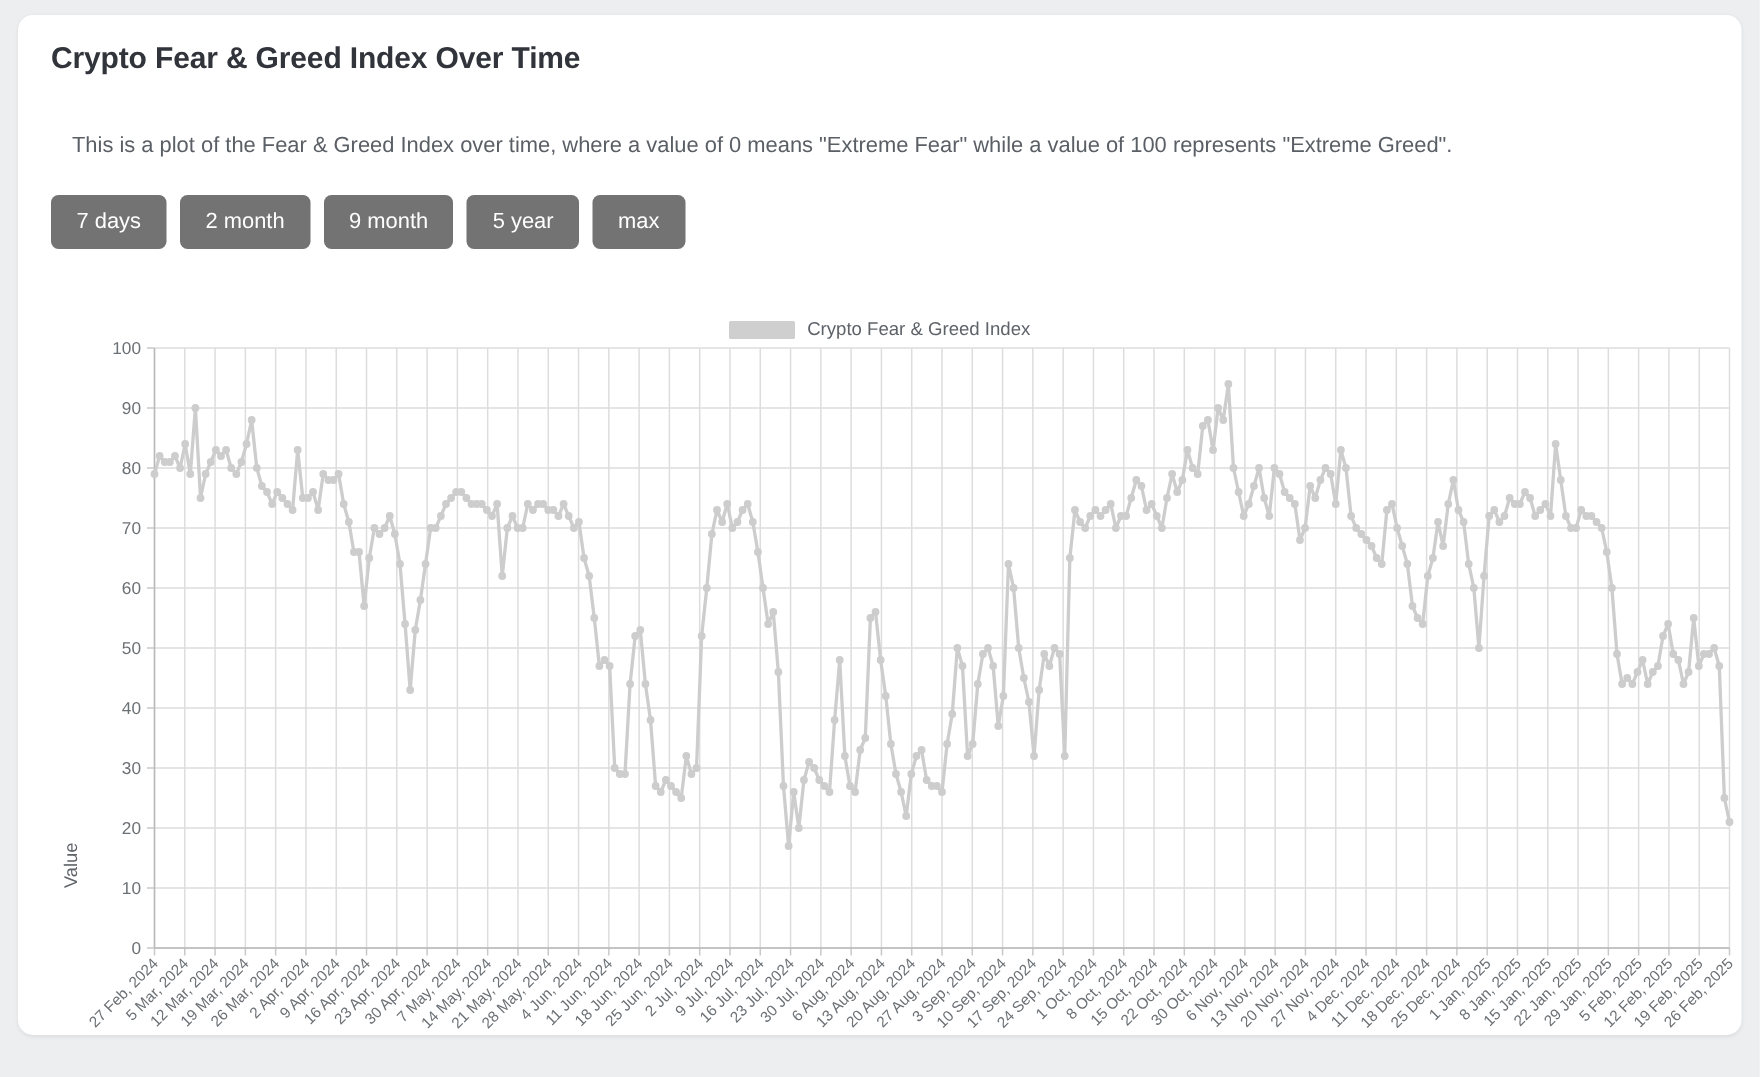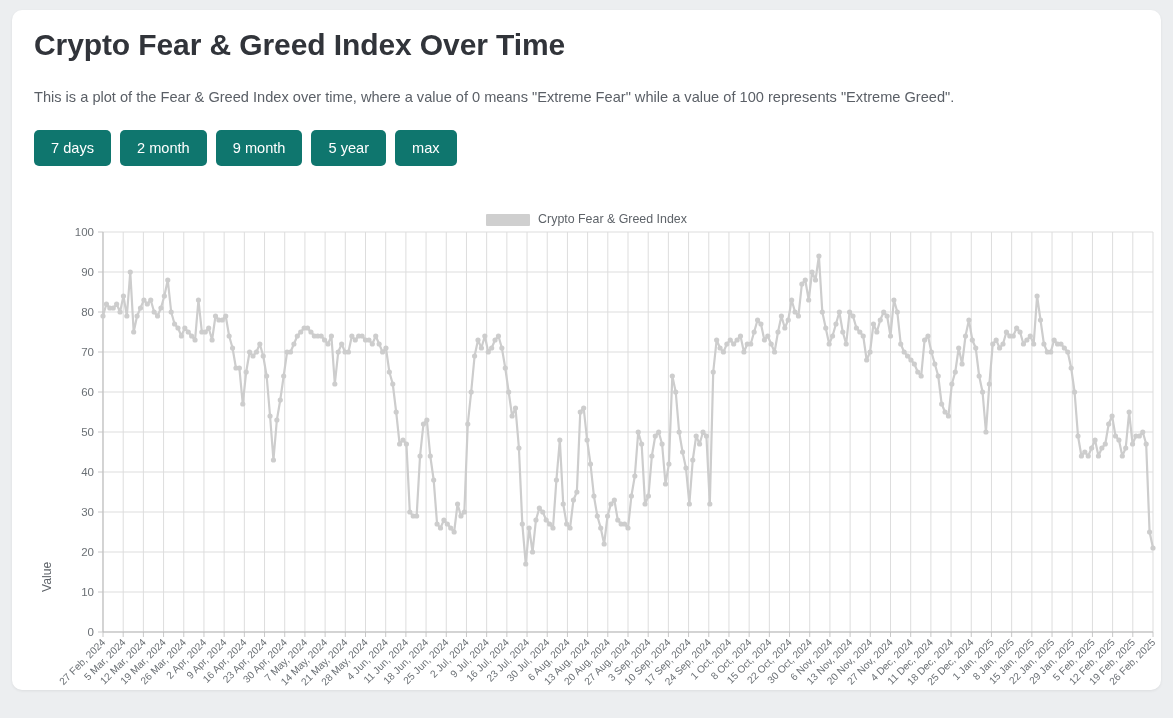--- a/index.html
+++ b/index.html
@@ -14,40 +14,40 @@
     left: 12px; top: 10px;
     width: 1149px; height: 680px;
     background: #ffffff;
     border-radius: 10px;
     box-shadow: 0 1px 3px rgba(0,0,0,0.07);
     overflow: hidden;
   }
   #page-title {
     position: absolute;
     left: 22px; top: 18px;
-    font-size: 30px;
+    font-size: 20px;
     font-weight: bold;
     color: #31343a;
     letter-spacing: -0.1px;
   }
   #subtitle {
     position: absolute;
-    left: 22px; top: 79px;
+    left: 36px; top: 79px;
     font-size: 14.6px;
     color: #5a5f66;
     white-space: nowrap;
   }
   #range-buttons {
     position: absolute;
     left: 22px; top: 120px;
     display: flex;
     gap: 9px;
   }
   .range-btn {
-    background: #0f766e;
+    background: #737373;
     color: #ffffff;
     border: none;
     border-radius: 5px;
     font-size: 14.6px;
     font-family: "Liberation Sans", sans-serif;
     padding: 0 17px;
     height: 36px;
     line-height: 36px;
     cursor: pointer;
     white-space: nowrap;

